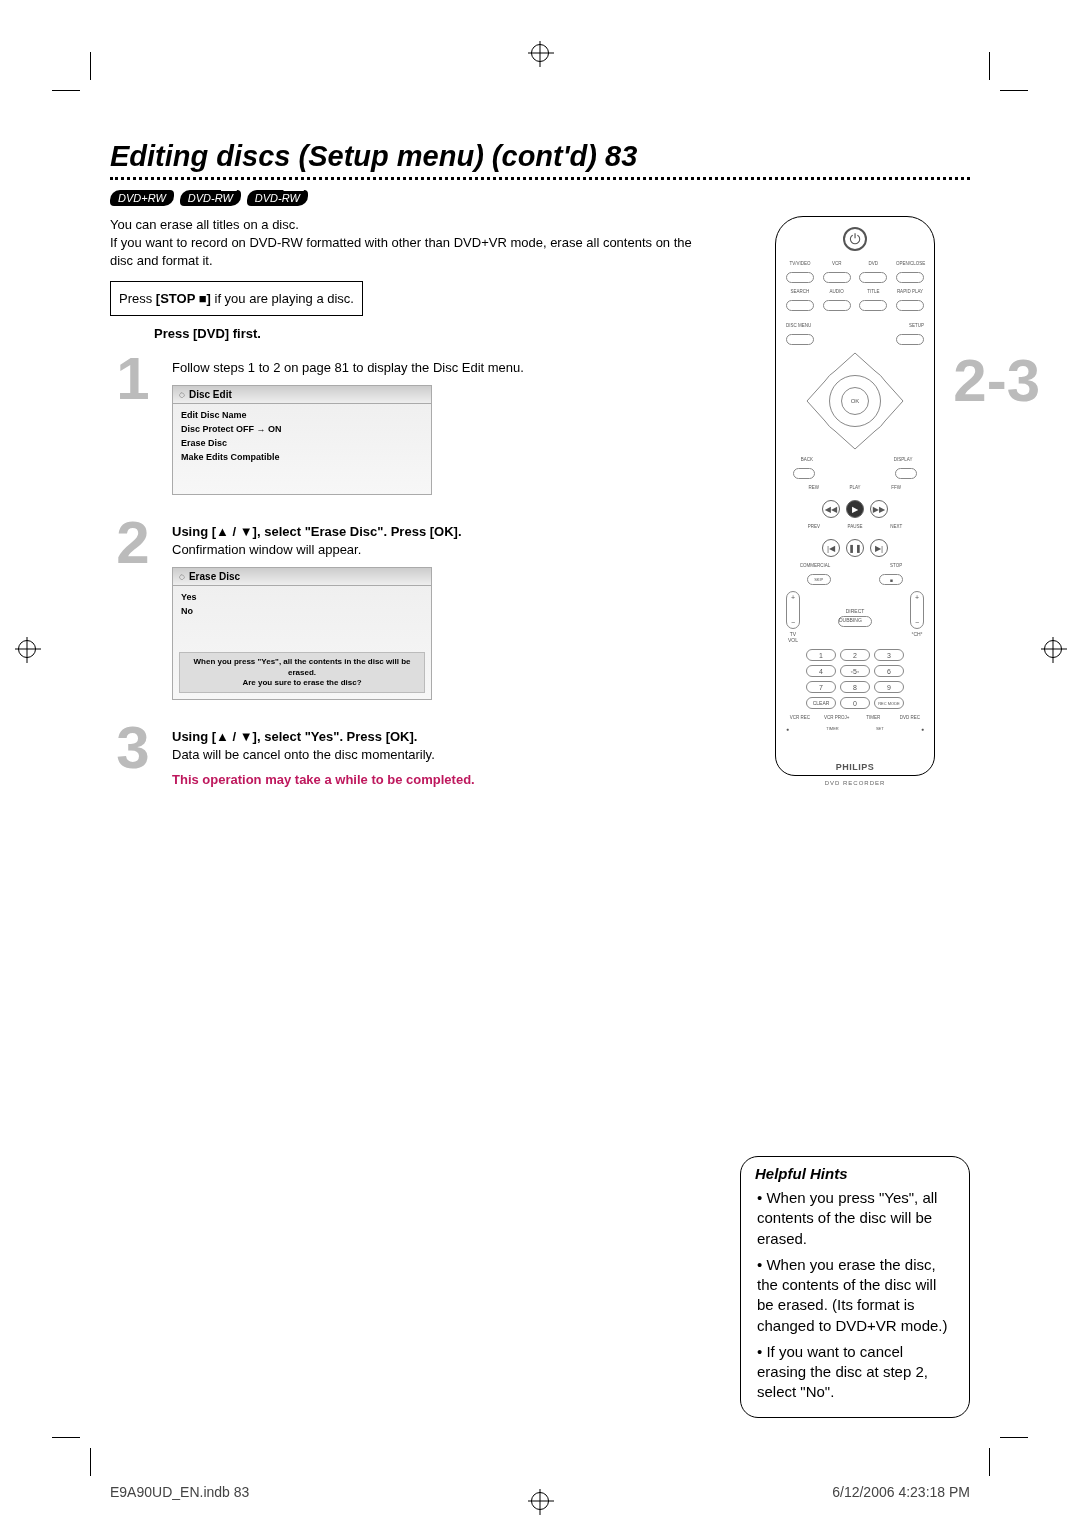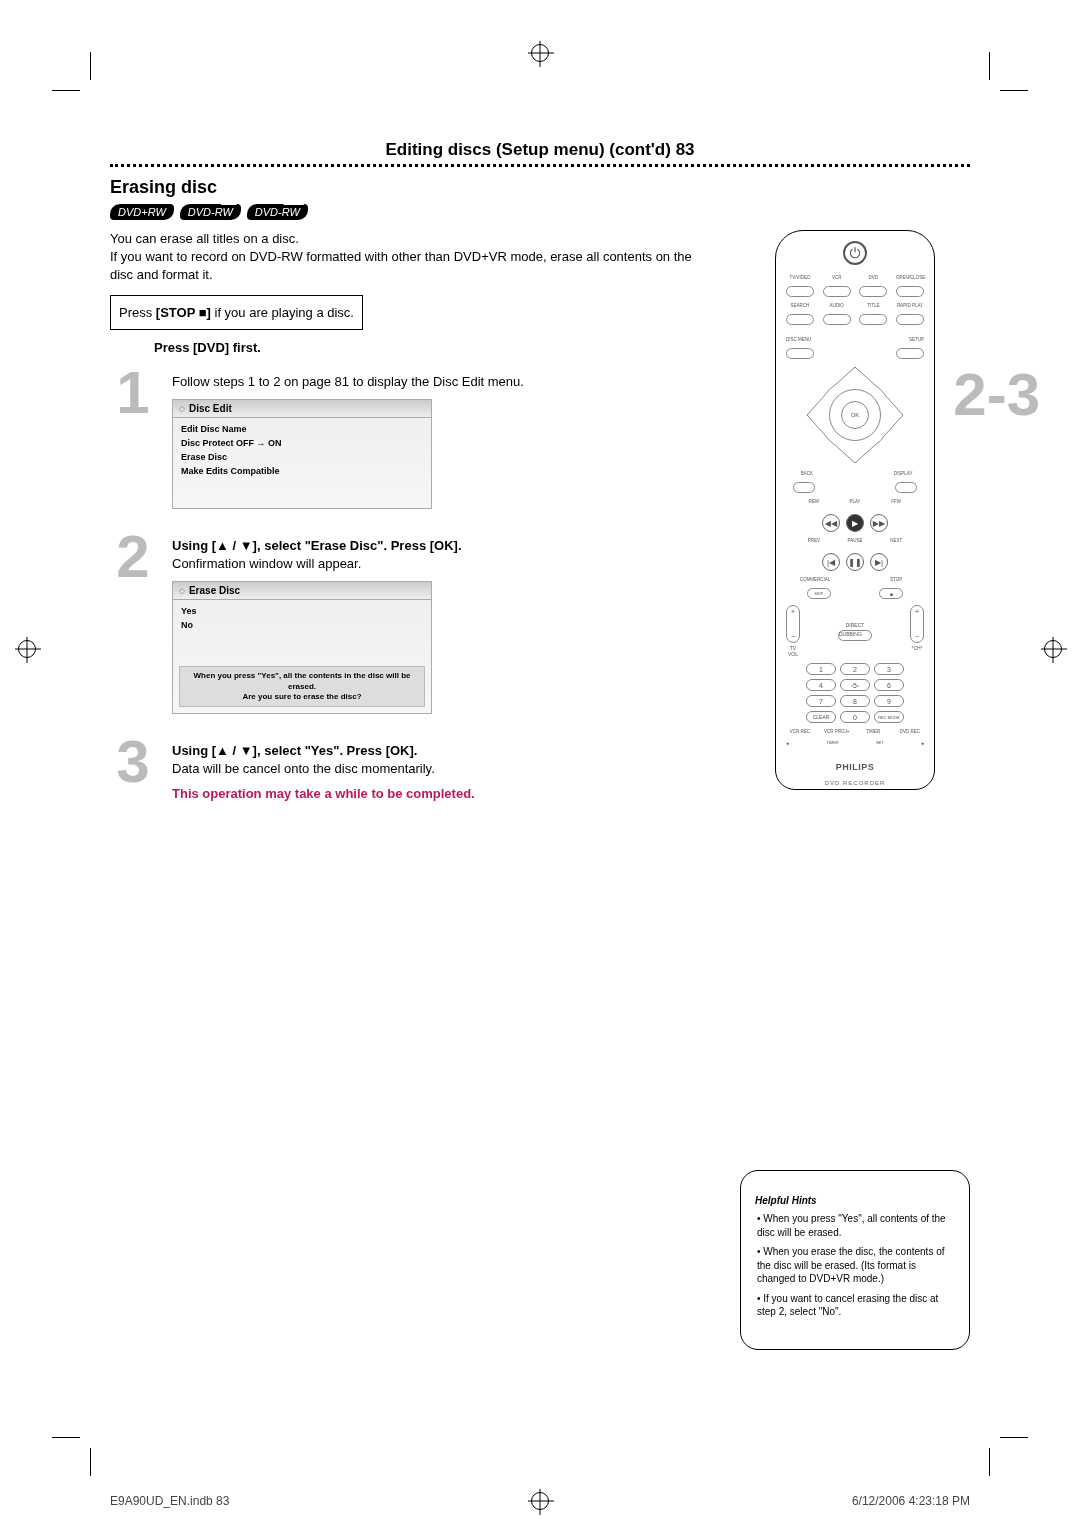--- a/index.html
+++ b/index.html
@@ -1,19 +1,19 @@
 <!DOCTYPE html>
 <html><head>
 <meta charset="utf-8">
 <style>
   * { box-sizing: border-box; margin: 0; padding: 0; }
   body { font-family: Arial, Helvetica, sans-serif; font-size: 13px; color: #000; background: #fff; width: 1080px; height: 1528px; position: relative; }
   .page { padding: 140px 110px 60px 110px; position: relative; }
 
-  .chapter-title { text-align: center; font-weight: bold; font-size: 17px; margin-bottom: 4px; }
+  .chapter-title { text-align: left; font-style: italic; font-weight: bold; font-size: 29px; margin-bottom: 4px; }
   .dots-row { border: none; height: 0; border-top: 3px dotted #000; margin-bottom: 10px; }
 
   .section-title { font-weight: bold; font-size: 18px; margin-bottom: 6px; }
 
   .disc-badges { display: flex; gap: 6px; margin-bottom: 10px; }
   .badge { background: #000; color: #fff; padding: 2px 8px; font-size: 11px; border-radius: 10px 4px 10px 4px; font-style: italic; position: relative; }
   .badge sup { font-size: 8px; color: #fff; position: absolute; top: -8px; right: 4px; font-style: normal; text-decoration: underline; }
 
   .columns { display: flex; gap: 30px; }
   .col-left { flex: 1; }
@@ -52,32 +52,32 @@
   .dpad-circle { position:absolute; left:24px; top:24px; width:52px; height:52px; border:1px solid #888; border-radius:50%; }
   .dpad-ok { position:absolute; left:36px; top:36px; width:28px; height:28px; border:1px solid #888; border-radius:50%; display:flex; align-items:center; justify-content:center; font-size:6px; }
   .transport { display:flex; gap:6px; margin-top:4px; }
   .transport .round { width:18px; height:18px; border:1px solid #666; border-radius:50%; display:flex; align-items:center; justify-content:center; font-size:8px; }
   .transport .round.play { background:#333; color:#fff; }
   .vol-ch { display:flex; justify-content: space-between; width:100%; font-size:5px; }
   .vol-col { display:flex; flex-direction:column; align-items:center; gap:2px; }
   .vert-pill { width:14px; height:38px; border:1px solid #888; border-radius:8px; display:flex; flex-direction:column; justify-content:space-between; align-items:center; padding:2px 0; font-size:7px; }
   .num-grid { display:grid; grid-template-columns: repeat(3, 30px); gap:4px; }
   .num-btn { height:12px; border:1px solid #888; border-radius:6px; display:flex; align-items:center; justify-content:center; font-size:7px; }
-  .brand-logo { font-weight:bold; font-size:9px; letter-spacing:0.5px; margin-top:10px; }
+  .brand-logo { font-weight:bold; font-size:9px; letter-spacing:0.5px; margin-top:24px; }
   .brand-sub { font-size:6px; letter-spacing:1px; color:#666; margin-top:2px; }
 
   .big-callout { position: absolute; right: -70px; top: 130px; font-size: 60px; font-weight: bold; color: #bbb; white-space: nowrap; }
 
-  .hints-box { border: 1px solid #000; border-radius: 18px; padding: 24px 14px; margin-top: 380px; font-size: 10px; }
+  .hints-box { border: 1px solid #000; border-radius: 18px; padding: 8px 14px; margin-top: 380px; font-size: 15px; }
   .hints-title { font-style: italic; font-weight: bold; margin-bottom: 6px; }
   .hints-box ul { list-style: none; padding-left: 2px; }
   .hints-box li { margin-bottom: 6px; line-height: 1.35; }
   .hints-box li::before { content: "• "; }
 
-  .footer { position: absolute; bottom: 20px; left: 110px; right: 110px; display: flex; justify-content: space-between; font-size: 12px; color: #444; gap: 40px; }
+  .footer { position: absolute; bottom: 28px; left: 110px; right: 110px; display: flex; justify-content: space-between; font-size: 14px; color: #444; gap: 40px; }
   .reg-mark { position:absolute; width:18px; height:18px; border-radius:50%; border:1px solid #000; }
   .reg-top { top:44px; left:50%; transform:translateX(-50%); }
   .reg-top::before, .reg-top::after { content:""; position:absolute; background:#000; }
   .reg-top::before { left:50%; top:-4px; width:1px; height:26px; transform:translateX(-50%); }
   .reg-top::after { top:50%; left:-4px; height:1px; width:26px; transform:translateY(-50%); }
   .reg-left { top:640px; left:18px; }
   .reg-left::before, .reg-left::after { content:""; position:absolute; background:#000; }
   .reg-left::before { left:50%; top:-4px; width:1px; height:26px; transform:translateX(-50%); }
   .reg-left::after { top:50%; left:-4px; height:1px; width:26px; transform:translateY(-50%); }
   .reg-right { top:640px; right:18px; }
@@ -106,21 +106,20 @@
 <div class="corner-line-h" style="bottom:90px; left:52px;"></div>
 <div class="corner-line-v" style="bottom:52px; left:90px;"></div>
 <div class="corner-line-h" style="bottom:90px; right:52px;"></div>
 <div class="corner-line-v" style="bottom:52px; right:90px;"></div>
 
 <div class="page">
 
   <div class="chapter-title">Editing discs (Setup menu) (cont'd) 83</div>
   <hr class="dots-row">
 
-  <div class="section-title">Erasing disc</div>
 
   <div class="disc-badges">
     <span class="badge"><span>DVD+RW</span><sup></sup></span>
     <span class="badge"><span>DVD-RW</span><sup>+VR</sup></span>
     <span class="badge"><span>DVD-RW</span><sup>Video</sup></span>
   </div>
 
   <div class="columns">
     <div class="col-left">
 

